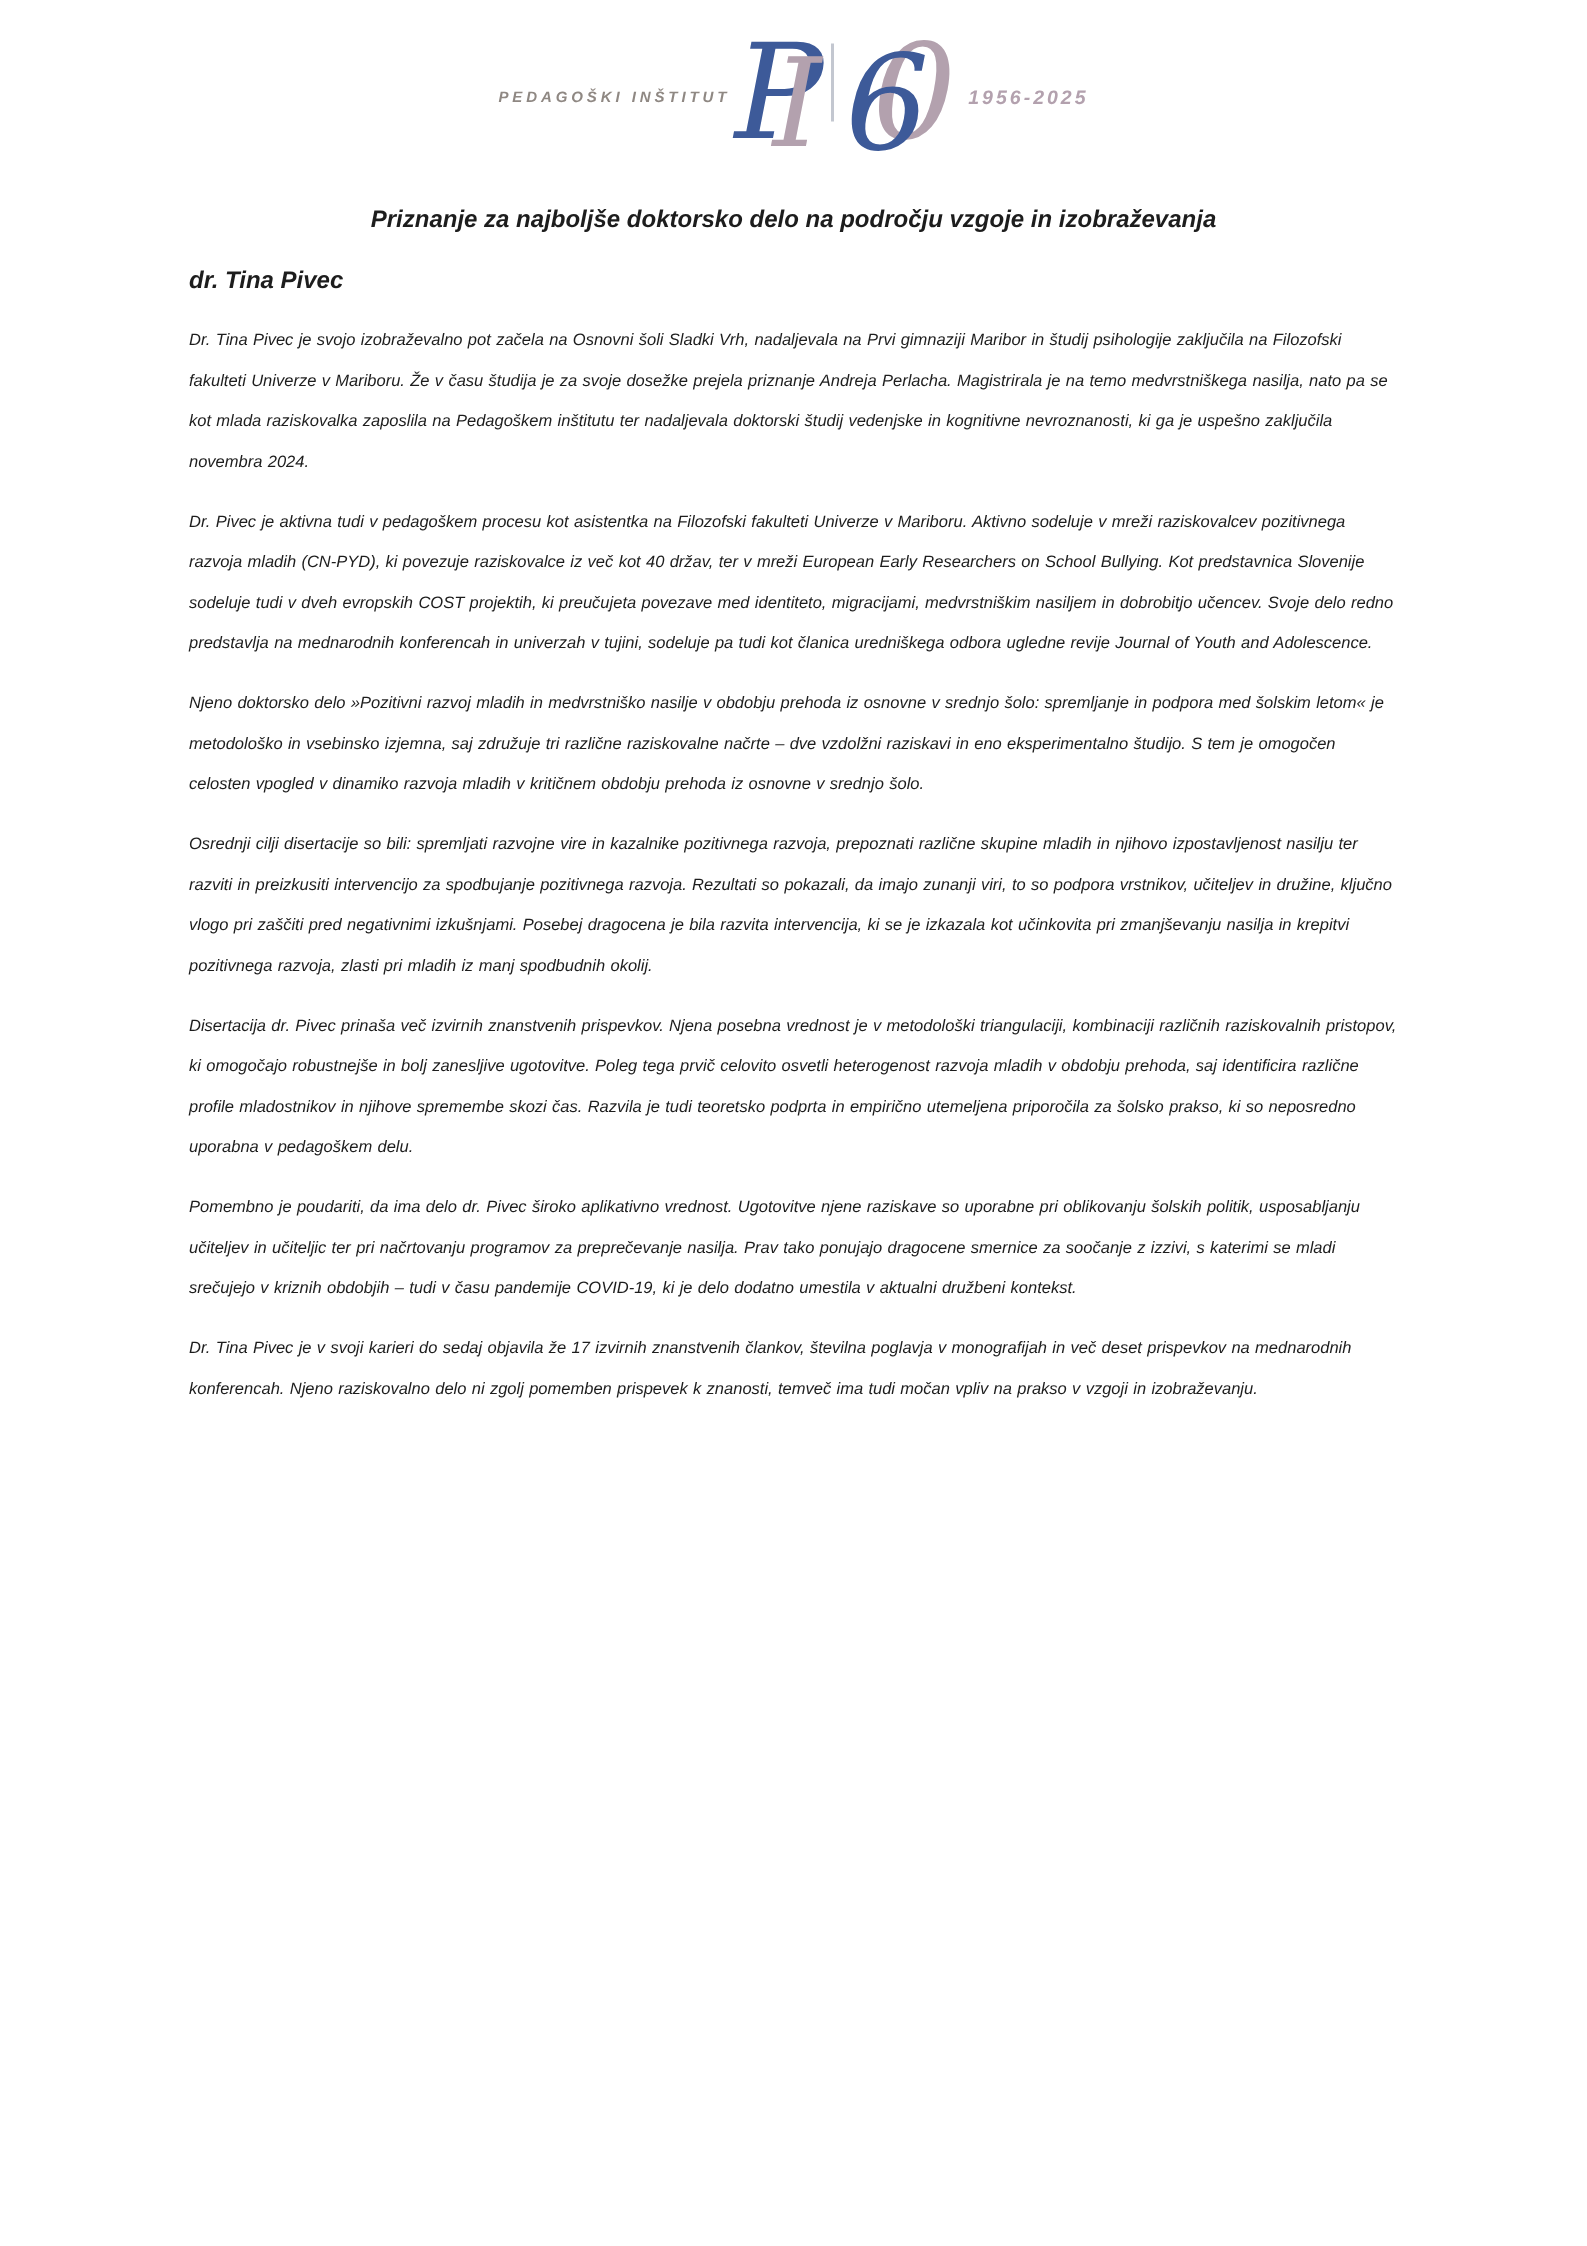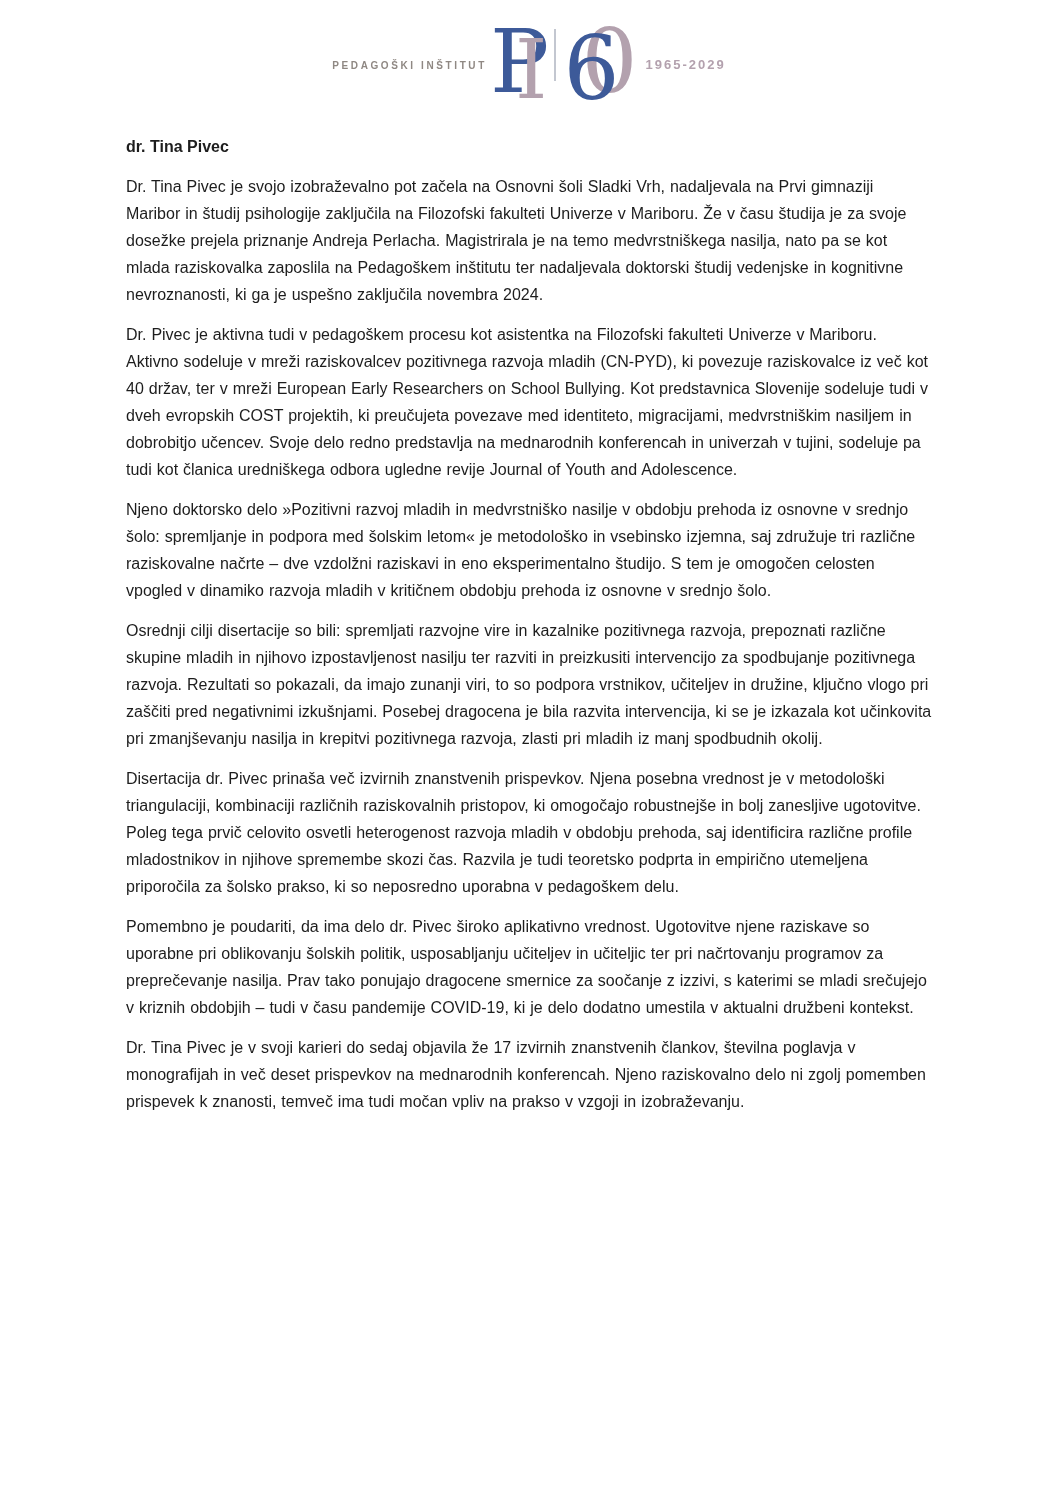--- a/index.html
+++ b/index.html
@@ -1,19 +1,20 @@
 <!DOCTYPE html>
 <html lang="sl" style="--pi-blue: #3d5a99; --pi-mauve: #b3a1ae; --label-gray: #8f8883; --slodre-gray: #4d4d4d;"><head>
 <meta charset="utf-8">
 <style>
   html,body { margin:0; padding:0; background:#ffffff; }
   .page {
     width:1058px; height:1497px; margin:0 auto; background:#ffffff;
     position:relative; overflow:hidden;
     font-family:"Liberation Sans", sans-serif;
+    font-style:italic;
     -webkit-font-smoothing:antialiased;
   }
 
   
   .logos {
     display:flex; justify-content:center; align-items:flex-start;
     padding-top:28px;
   }
   .pi-logo { display:flex; align-items:center; }
   .pi-label {
@@ -55,47 +56,48 @@
   .doc { padding:0 126px; margin-top:25px; color:#1d1d1d; }
   .doc-title {
     font-size:16px; font-weight:bold; text-align:center;
     line-height:27px; margin:0 0 14px;
   }
   .doc-subtitle {
     font-size:16px; font-weight:bold; text-align:left;
     line-height:27px; margin:0 0 13px;
   }
   p.body-par {
-    font-size:16px; line-height:27px; margin:0 0 13px;
+    font-size:11px; line-height:27px; margin:0 0 13px;
     text-align:left; word-spacing:0.5px;
   }
 </style>
 </head>
 <body>
 
 <div class="page">
 
   <header class="logos">
 
     <div class="pi-logo">
       <span class="pi-label">PEDAGOŠKI INŠTITUT</span>
       <div class="monogram">
         <span class="m-p">P</span>
         <span class="m-i">I</span>
         <span class="m-div"></span>
         <span class="m-6">6</span>
         <span class="m-0">0</span>
       </div>
-      <span class="pi-years">1965-2029</span>
+      <span class="pi-years">1956-2025</span>
     </div>
 
 
   </header>
 
   <main class="doc">
+    <h1 class="doc-title">Priznanje za najboljše doktorsko delo na področju vzgoje in izobraževanja</h1>
     <h2 class="doc-subtitle">dr. Tina Pivec</h2>
 
     <p class="body-par">Dr. Tina Pivec je svojo izobraževalno pot začela na Osnovni šoli Sladki Vrh, nadaljevala na Prvi gimnaziji Maribor in študij psihologije zaključila na Filozofski fakulteti Univerze v Mariboru. Že v času študija je za svoje dosežke prejela priznanje Andreja Perlacha. Magistrirala je na temo medvrstniškega nasilja, nato pa se kot mlada raziskovalka zaposlila na Pedagoškem inštitutu ter nadaljevala doktorski študij vedenjske in kognitivne nevroznanosti, ki ga je uspešno zaključila novembra 2024.</p>
     <p class="body-par">Dr. Pivec je aktivna tudi v pedagoškem procesu kot asistentka na Filozofski fakulteti Univerze v Mariboru. Aktivno sodeluje v mreži raziskovalcev pozitivnega razvoja mladih (CN-PYD), ki povezuje raziskovalce iz več kot 40 držav, ter v mreži European Early Researchers on School Bullying. Kot predstavnica Slovenije sodeluje tudi v dveh evropskih COST projektih, ki preučujeta povezave med identiteto, migracijami, medvrstniškim nasiljem in dobrobitjo učencev. Svoje delo redno predstavlja na mednarodnih konferencah in univerzah v tujini, sodeluje pa tudi kot članica uredniškega odbora ugledne revije Journal of Youth and Adolescence.</p>
     <p class="body-par">Njeno doktorsko delo »Pozitivni razvoj mladih in medvrstniško nasilje v obdobju prehoda iz osnovne v srednjo šolo: spremljanje in podpora med šolskim letom« je metodološko in vsebinsko izjemna, saj združuje tri različne raziskovalne načrte – dve vzdolžni raziskavi in eno eksperimentalno študijo. S tem je omogočen celosten vpogled v dinamiko razvoja mladih v kritičnem obdobju prehoda iz osnovne v srednjo šolo.</p>
     <p class="body-par">Osrednji cilji disertacije so bili: spremljati razvojne vire in kazalnike pozitivnega razvoja, prepoznati različne skupine mladih in njihovo izpostavljenost nasilju ter razviti in preizkusiti intervencijo za spodbujanje pozitivnega razvoja. Rezultati so pokazali, da imajo zunanji viri, to so podpora vrstnikov, učiteljev in družine, ključno vlogo pri zaščiti pred negativnimi izkušnjami. Posebej dragocena je bila razvita intervencija, ki se je izkazala kot učinkovita pri zmanjševanju nasilja in krepitvi pozitivnega razvoja, zlasti pri mladih iz manj spodbudnih okolij.</p>
     <p class="body-par">Disertacija dr. Pivec prinaša več izvirnih znanstvenih prispevkov. Njena posebna vrednost je v metodološki triangulaciji, kombinaciji različnih raziskovalnih pristopov, ki omogočajo robustnejše in bolj zanesljive ugotovitve. Poleg tega prvič celovito osvetli heterogenost razvoja mladih v obdobju prehoda, saj identificira različne profile mladostnikov in njihove spremembe skozi čas. Razvila je tudi teoretsko podprta in empirično utemeljena priporočila za šolsko prakso, ki so neposredno uporabna v pedagoškem delu.</p>
     <p class="body-par">Pomembno je poudariti, da ima delo dr. Pivec široko aplikativno vrednost. Ugotovitve njene raziskave so uporabne pri oblikovanju šolskih politik, usposabljanju učiteljev in učiteljic ter pri načrtovanju programov za preprečevanje nasilja. Prav tako ponujajo dragocene smernice za soočanje z izzivi, s katerimi se mladi srečujejo v kriznih obdobjih – tudi v času pandemije COVID-19, ki je delo dodatno umestila v aktualni družbeni kontekst.</p>
     <p class="body-par">Dr. Tina Pivec je v svoji karieri do sedaj objavila že 17 izvirnih znanstvenih člankov, številna poglavja v monografijah in več deset prispevkov na mednarodnih konferencah. Njeno raziskovalno delo ni zgolj pomemben prispevek k znanosti, temveč ima tudi močan vpliv na prakso v vzgoji in izobraževanju.</p>
   </main>

